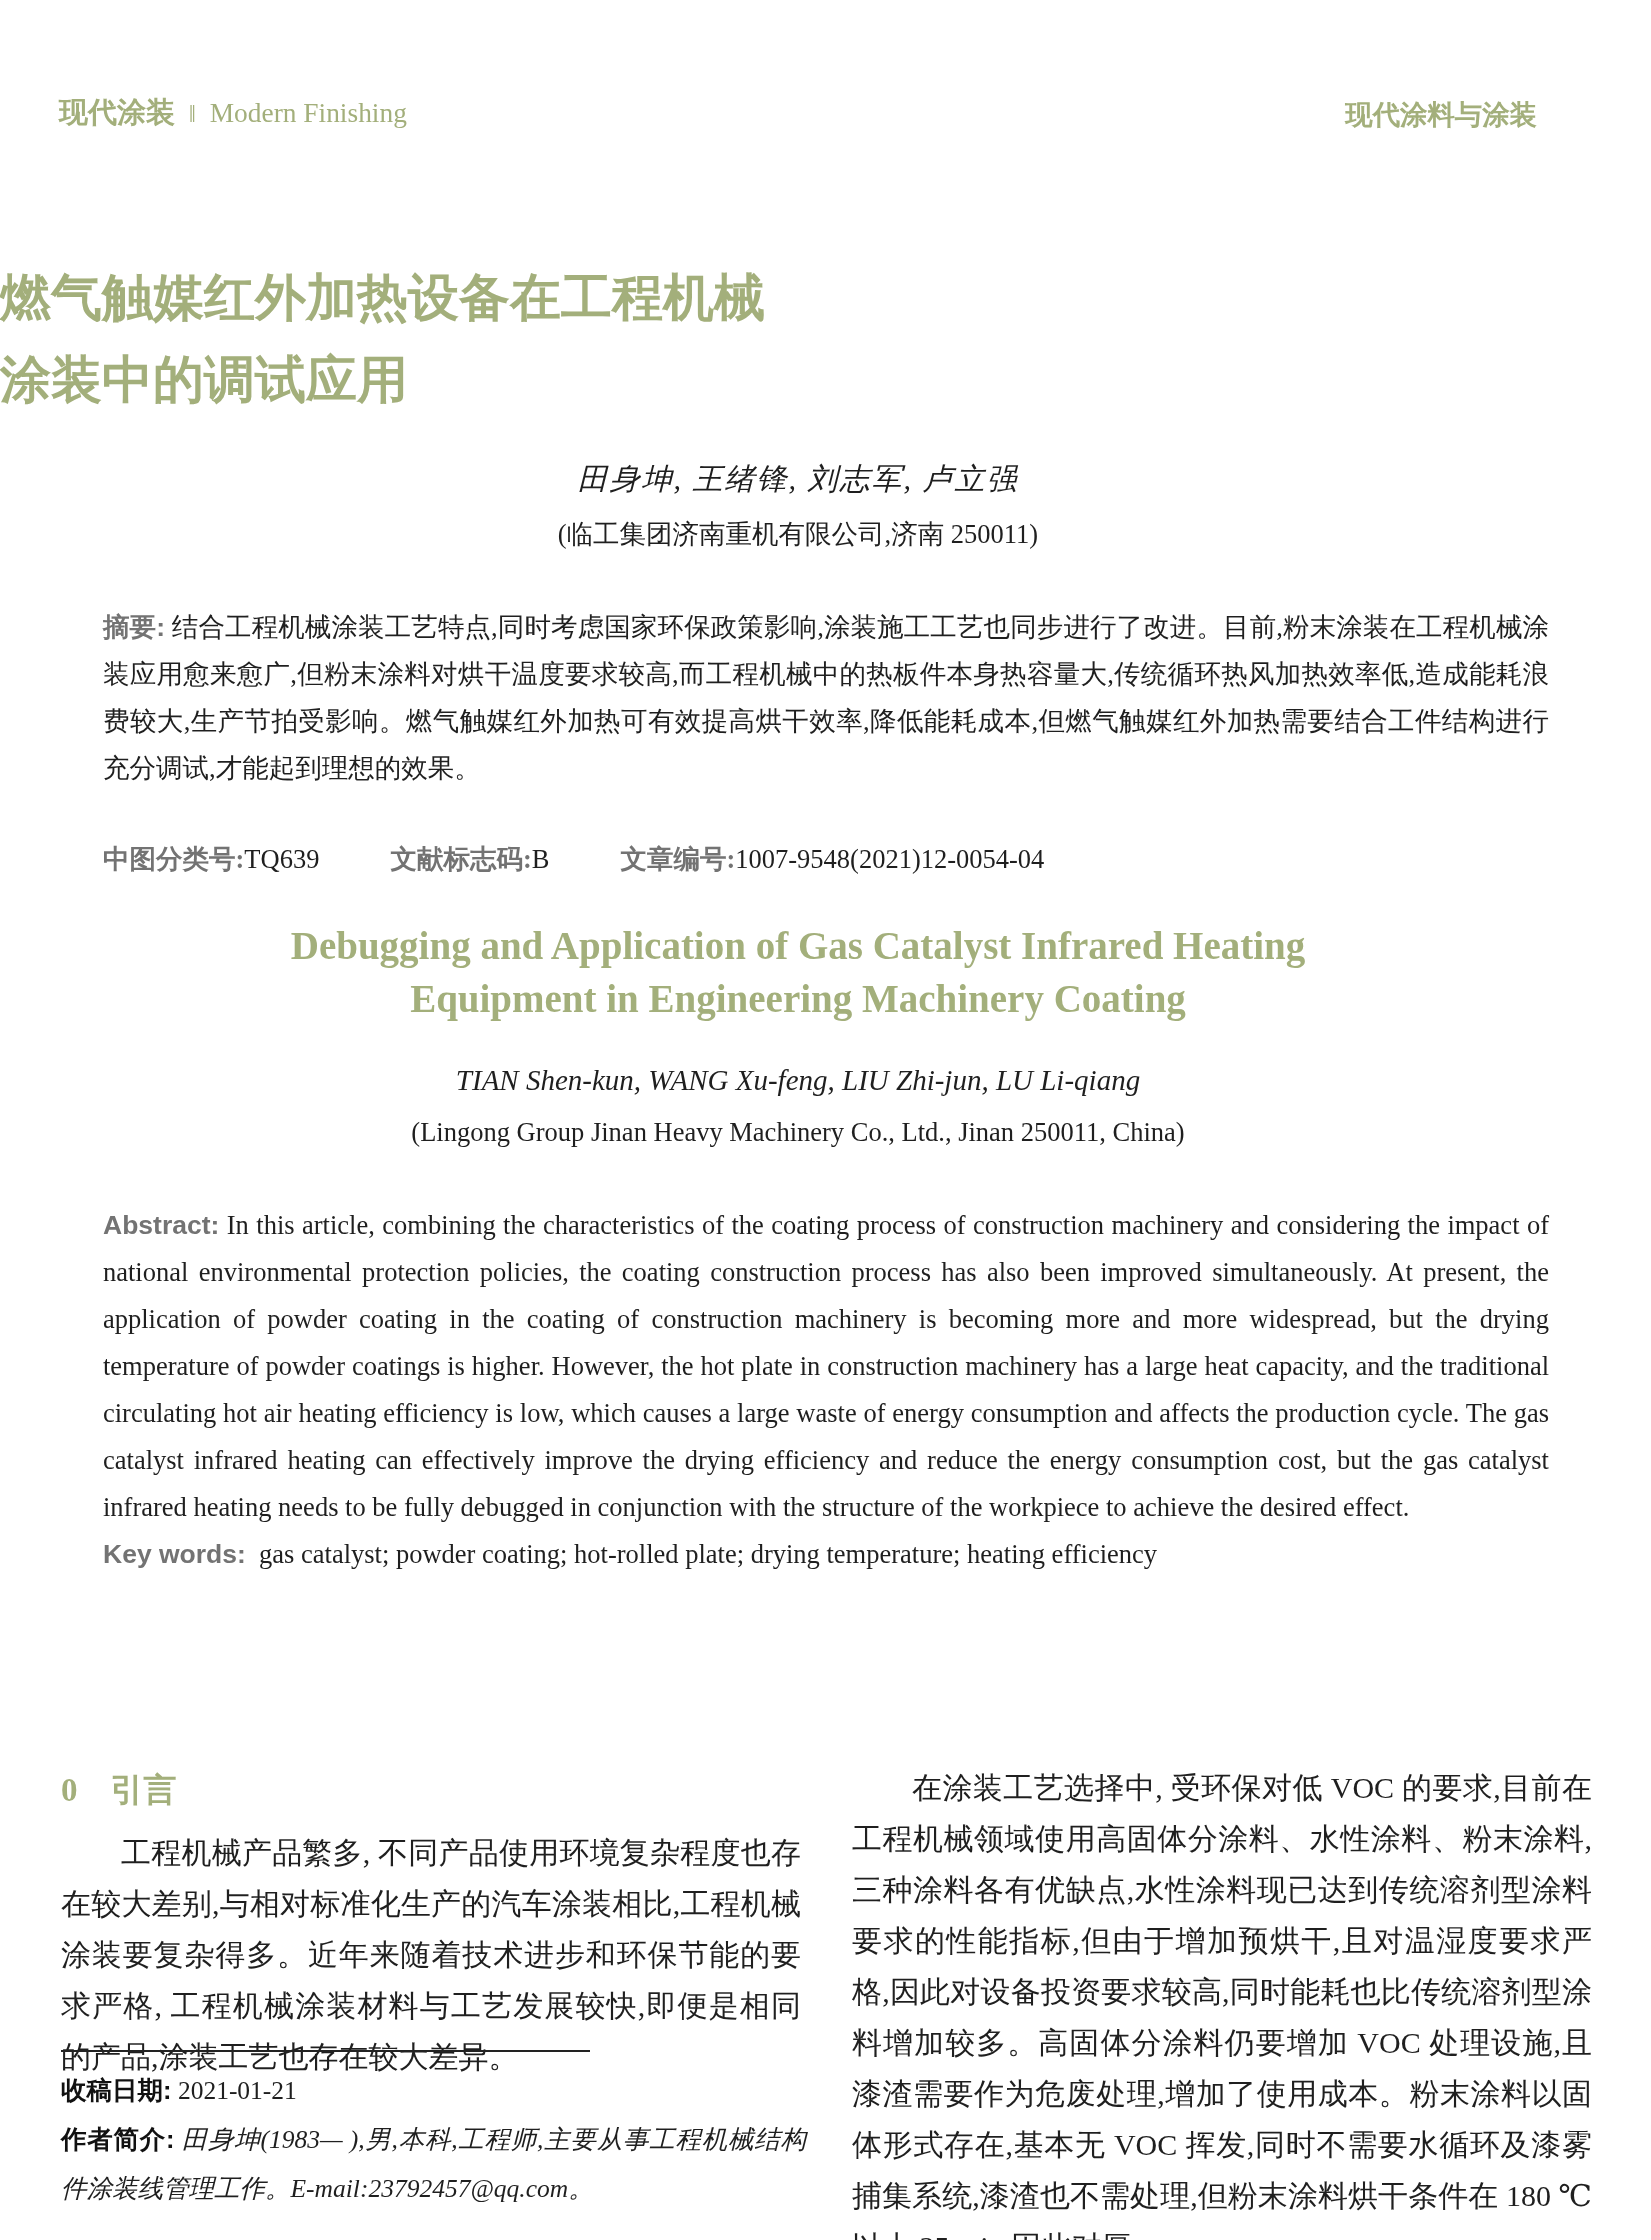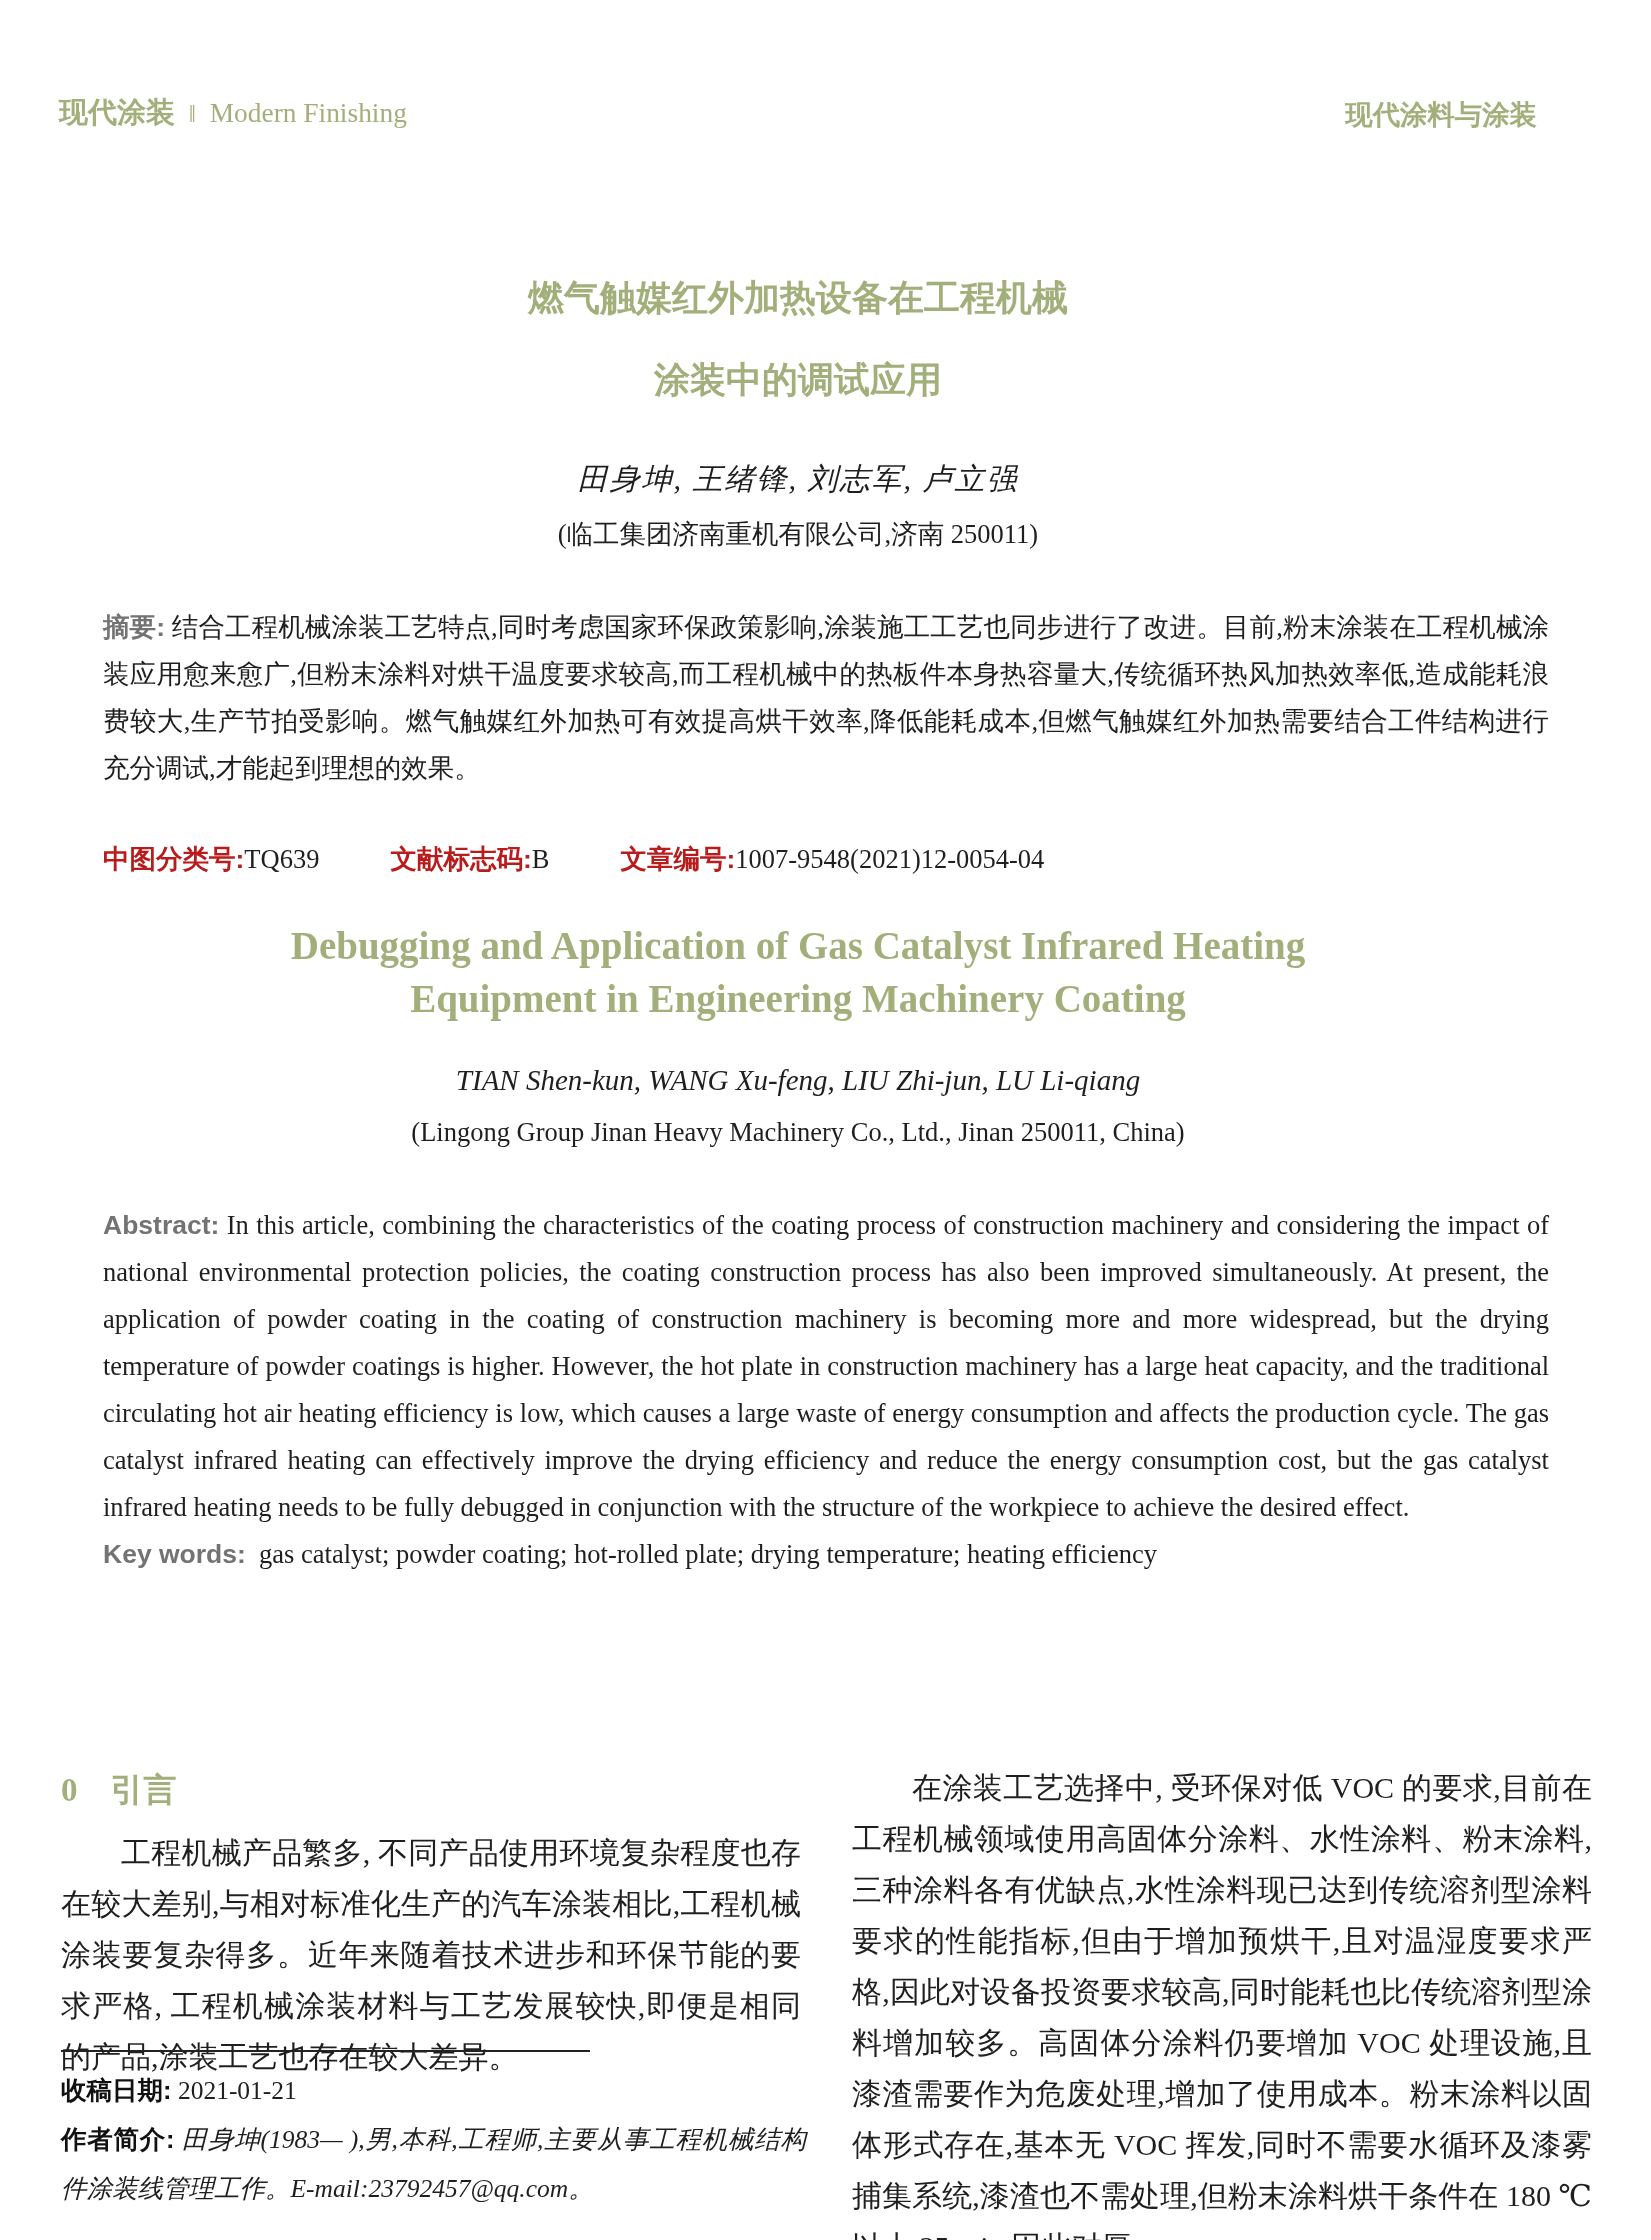--- a/index.html
+++ b/index.html
@@ -17,23 +17,23 @@
     display:flex;justify-content:space-between;align-items:flex-end;
     color:#a3af7b;
   }
   .runhead .brand{font-family:"Liberation Sans","DejaVu Sans",sans-serif;font-weight:bold;font-size:29px;}
   .runhead .sep{font-size:25.5px;padding:0 9.8px;}
   .runhead .sub{font-family:"Liberation Serif","DejaVu Serif",serif;font-size:27.4px;}
   .runhead .right{font-family:"Liberation Sans","DejaVu Sans",sans-serif;font-weight:bold;font-size:27.4px;}
   
   .title-cn{
     position:absolute;top:257px;left:0;right:0;
-    text-align:center;color:#a3af7b;
+    color:#a3af7b;
     font-family:"Liberation Sans","DejaVu Sans",sans-serif;
-    font-weight:bold;font-size:36px;line-height:82px;
+    font-weight:bold;font-size:51px;line-height:82px;
   }
   .authors-cn{
     position:absolute;top:459px;left:0;right:0;text-align:center;
     font-style:italic;font-size:30px;letter-spacing:2px;
   }
   .affil-cn{
     position:absolute;top:516px;left:0;right:0;text-align:center;
     font-size:26.5px;
   }
   
@@ -43,21 +43,21 @@
   }
   .abstract-cn p{margin:0;}
   .label-olive{
     color:#737373;font-weight:bold;
     font-family:"Liberation Sans","DejaVu Sans",sans-serif;
   }
   .meta-line{
     position:absolute;top:841px;left:103px;width:1446px;
     display:flex;gap:71px;font-size:26.5px;
   }
-  .meta-line .lab{font-family:Liberation Sans, sans-serif;font-weight:bold;color:#b91c1c;}
+  .meta-line .lab{font-family:Liberation Serif, serif;font-weight:bold;color:#737373;}
   .meta-line .val{font-family:"Liberation Serif","DejaVu Serif",serif;}
   
   .title-en{
     position:absolute;top:919px;left:0;right:0;text-align:center;
     color:#a3af7b;font-weight:bold;font-size:39px;line-height:53px;
     font-family:"Liberation Serif","DejaVu Serif",serif;
   }
   .authors-en{
     position:absolute;top:1064px;left:0;right:0;text-align:center;
     font-style:italic;font-size:29px;

